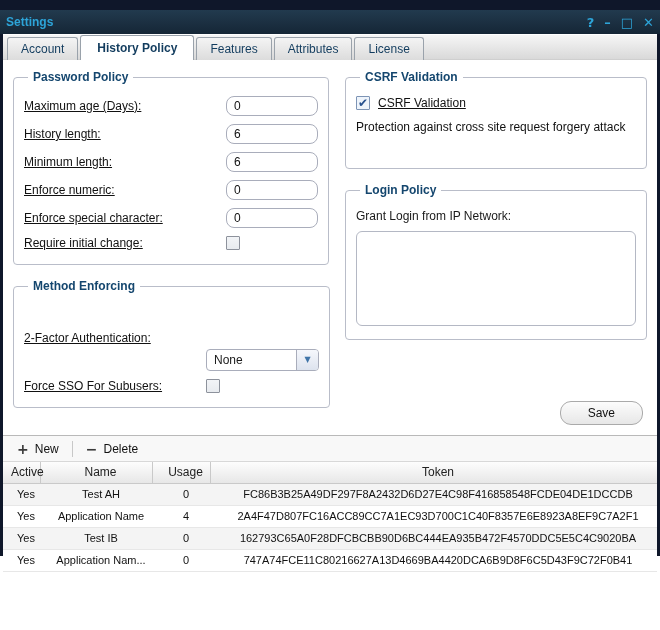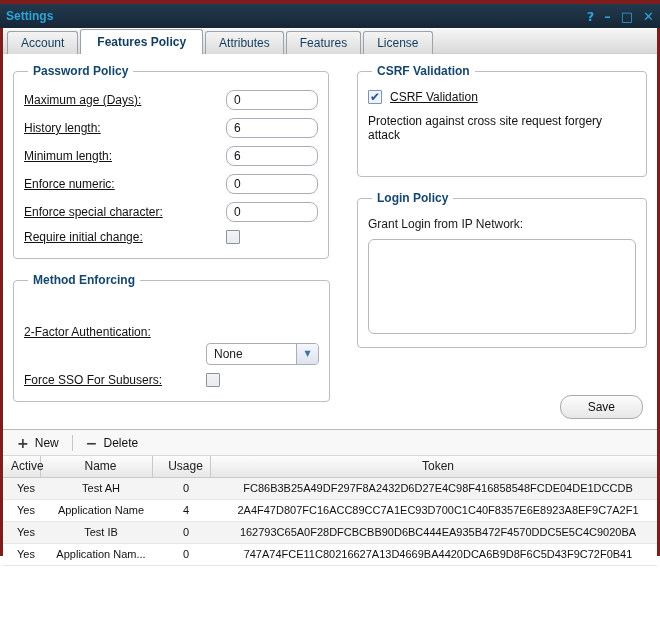--- a/index.html
+++ b/index.html
@@ -1,22 +1,22 @@
 <!DOCTYPE html>
 <html><head>
 <meta charset="utf-8">
 <style>
   * { margin:0; padding:0; box-sizing:border-box; }
   html,body { width:660px; height:630px; }
   body { font-family:"Liberation Sans", sans-serif; font-size:12px; color:#1a1a1a; }
 
   .window {
     width:660px; height:556px;
-    background:#7f1d1d;
-    padding:4px 3px 5px 3px;
+    background:#0f172a;
+    padding:10px 3px 5px 3px;
     display:flex; flex-direction:column;
   }
   
   .titlebar {
     height:24px; flex:0 0 24px;
     background:linear-gradient(#223a4e,#152636);
     display:flex; align-items:center;
     padding:0 6px;
     margin:0 -3px;
   }
@@ -47,21 +47,21 @@
   }
   .tab.active {
     background:#ffffff; font-weight:bold;
     padding:5px 16px; top:1px; z-index:2;
   }
 
   
   .content {
     background:#ffffff; flex:0 0 375px; height:375px;
     position:relative;
-    display:flex; gap:28px;
+    display:flex; gap:16px;
     padding:10px 10px 0 10px;
     justify-content:flex-end;
   }
   .col-left { width:316px; flex:0 0 316px; }
   .col-right { flex:1; }
 
   fieldset {
     border:1px solid #b9bdc9; border-radius:4px;
     padding:4px 10px 10px 10px; margin-bottom:14px;
     background:#fff;
@@ -181,23 +181,23 @@
     <span class="win-controls">
       <span class="win-btn">?</span>
       <span class="win-btn">–</span>
       <span class="win-btn">□</span>
       <span class="win-btn">✕</span>
     </span>
   </div>
 
   <div class="tabstrip">
     <span class="tab">Account</span>
-    <span class="tab active">Features Policy</span>
+    <span class="tab active">History Policy</span>
+    <span class="tab">Features</span>
     <span class="tab">Attributes</span>
-    <span class="tab">Features</span>
     <span class="tab">License</span>
   </div>
 
   <div class="content">
 
     <div class="col-left">
       <fieldset>
         <legend>Password Policy</legend>
 
         <div class="frow">

